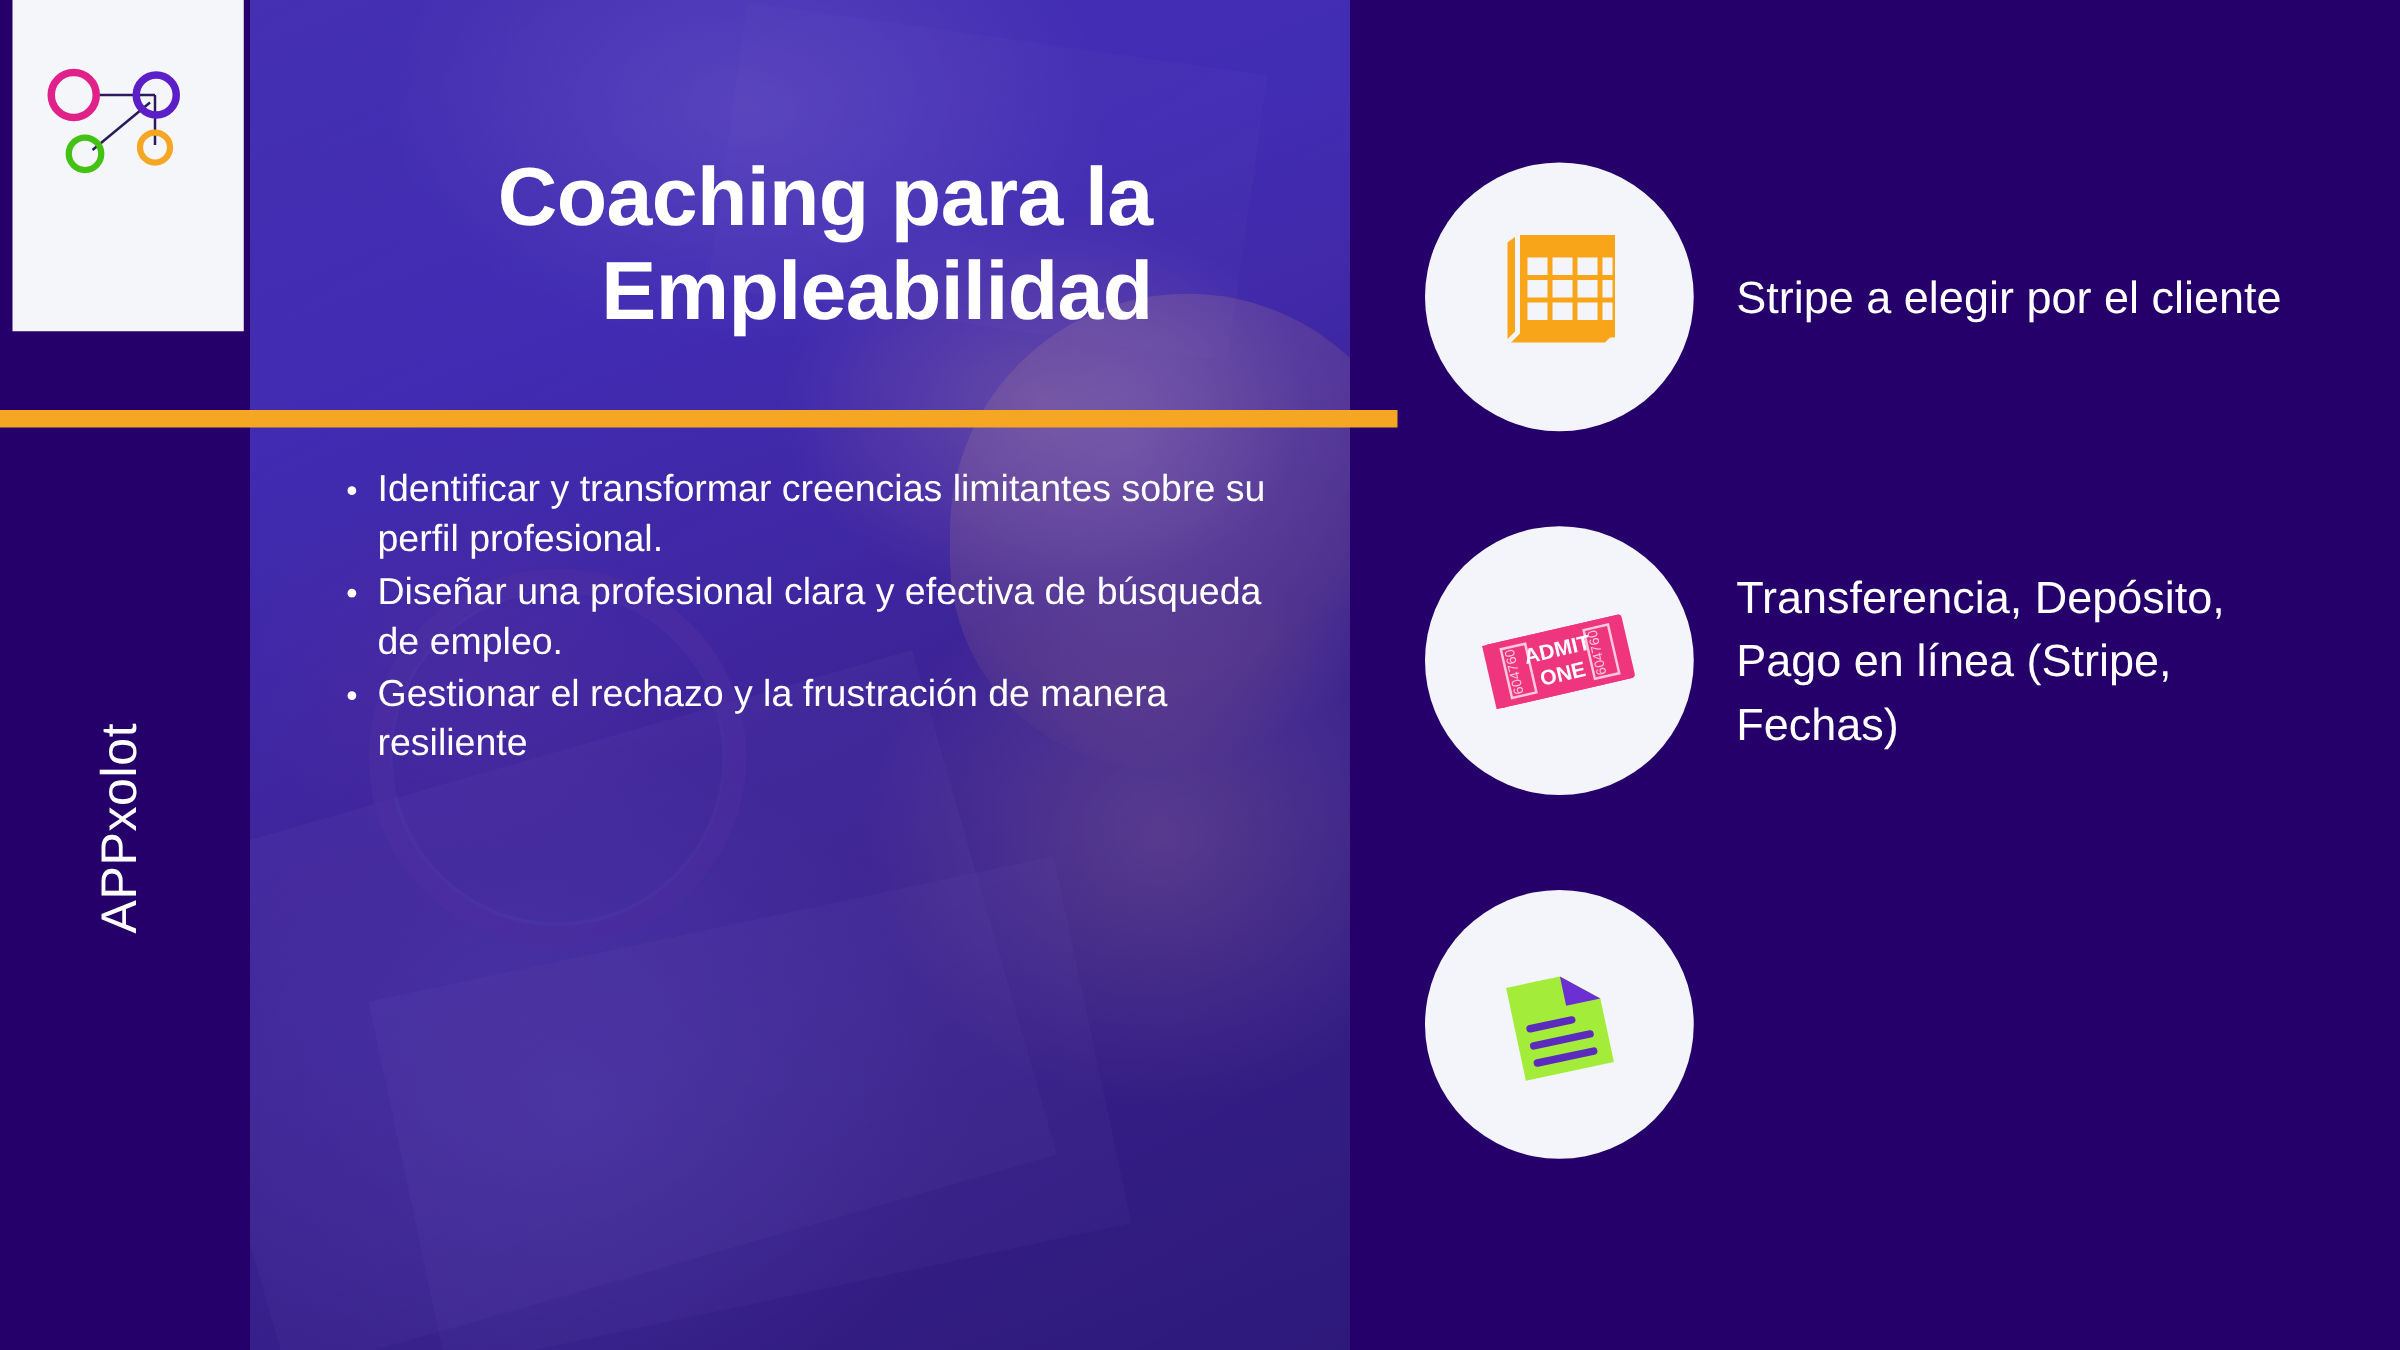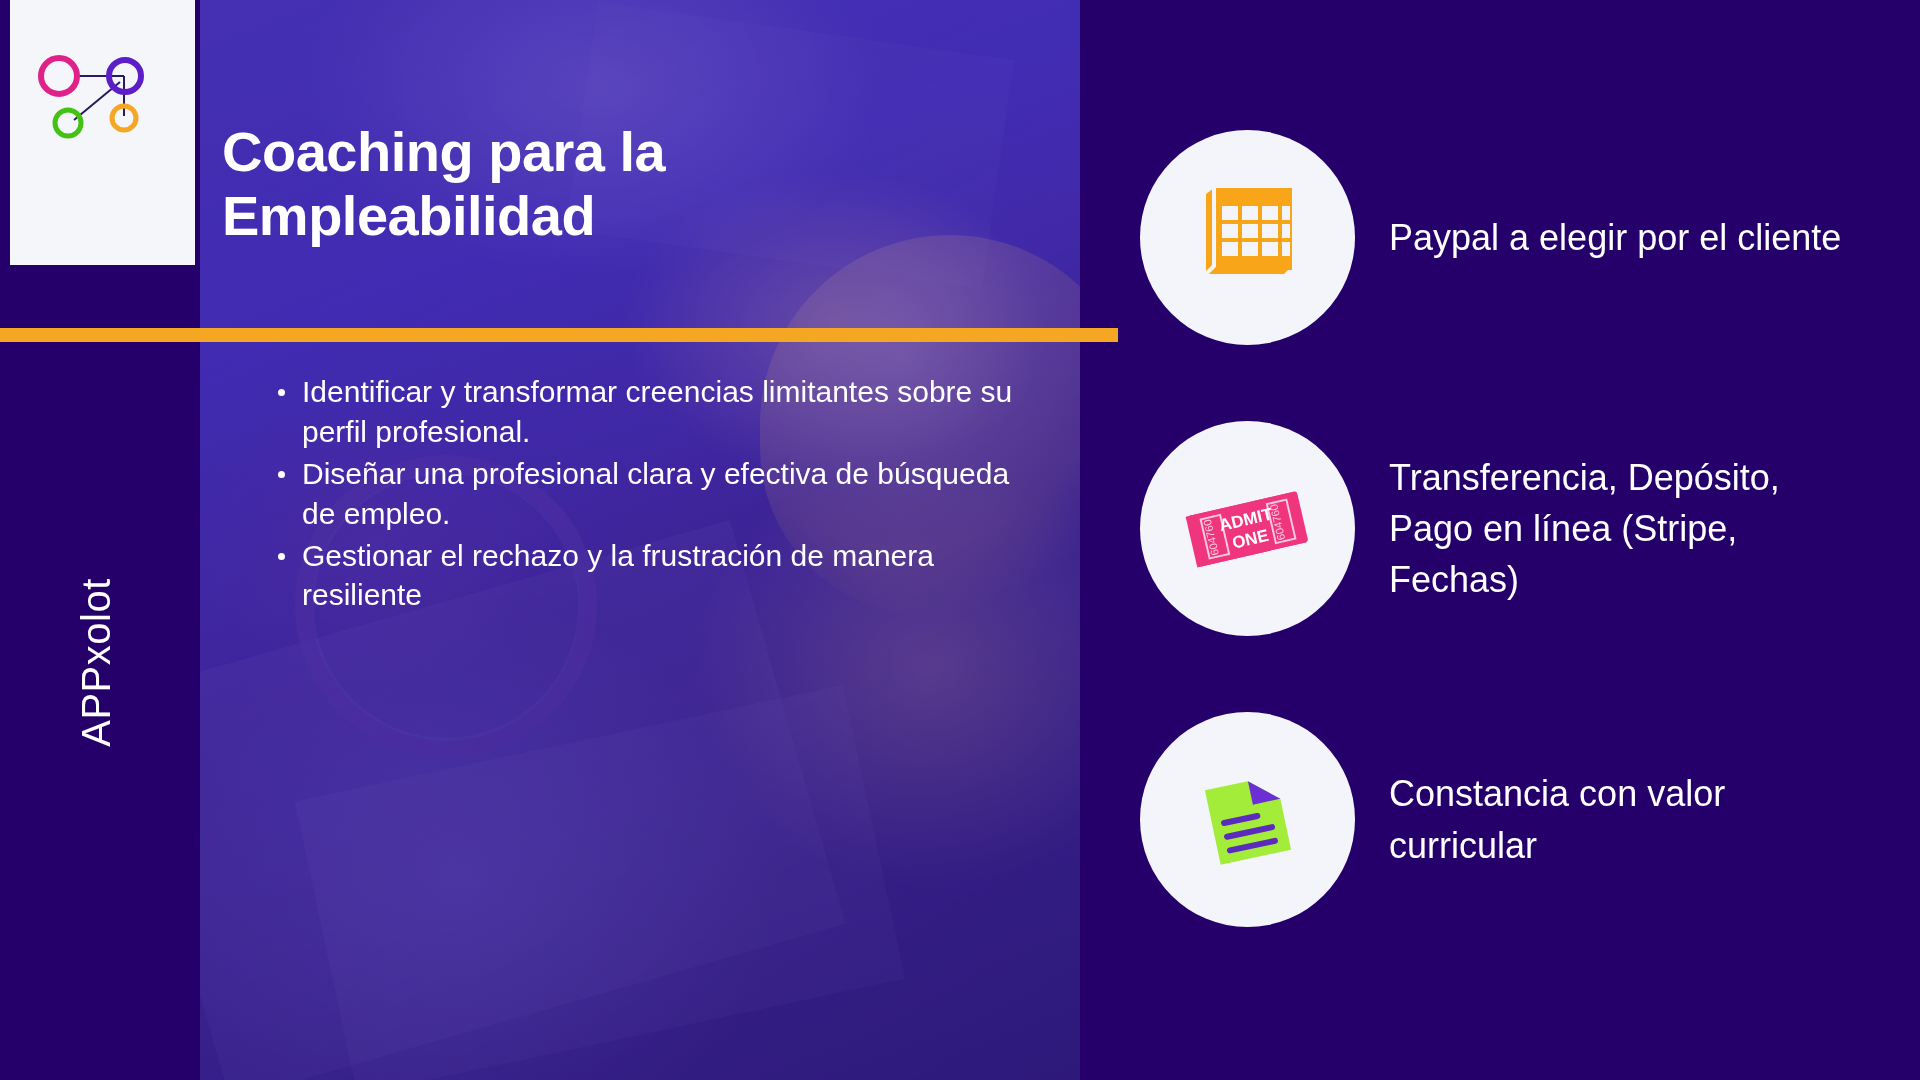--- a/index.html
+++ b/index.html
@@ -37,22 +37,22 @@
   .p1{left:-40px;top:600px;width:640px;height:420px;transform:rotate(-16deg);}
   .p2{left:120px;top:740px;width:560px;height:300px;transform:rotate(-12deg);}
   .p3{left:380px;top:30px;width:420px;height:230px;transform:rotate(8deg);background:rgba(255,255,255,.05);}
   .lens{position:absolute;left:95px;top:455px;width:270px;height:270px;border-radius:50%;
         border:16px solid rgba(120,75,175,.55);box-shadow:0 0 0 3px rgba(255,255,255,.07) inset;}
   .helmet{position:absolute;left:560px;top:235px;width:380px;height:380px;border-radius:50% 50% 44% 44%;
           background:radial-gradient(circle at 38% 32%, rgba(255,232,190,.55), rgba(240,190,130,.30) 55%, rgba(200,150,100,0) 75%);}
 
   
   .title{position:absolute;left:222px;top:120px;width:700px;z-index:30;
-    color:#ffffff;font-size:56px;line-height:1.14;font-weight:bold;letter-spacing:-0.5px;
-    font-family:"Liberation Sans",sans-serif;}
+    color:#ffffff;font-size:66px;line-height:1.14;font-weight:bold;letter-spacing:-0.5px;
+    font-family:"Liberation Sans",sans-serif;text-align:right;}
 
   
   .rule{position:absolute;left:0;top:328px;width:1118px;height:14px;background:#f5a623;z-index:35;}
 
   
   .bullets{position:absolute;left:272px;top:372px;width:760px;z-index:30;
     color:#ffffff;font-size:30px;line-height:1.33;list-style:none;margin:0;padding:0;}
   .bullets li{position:relative;padding-left:30px;margin:0 0 2px 0;}
   .bullets li::before{content:"";position:absolute;left:6px;top:17px;width:7px;height:7px;border-radius:50%;background:#ffffff;}
 
@@ -122,21 +122,21 @@
             <rect x="74" y="46" width="16" height="14"></rect>
               <rect x="94" y="46" width="8" height="14"></rect>
             <rect x="34" y="64" width="16" height="14"></rect>
               <rect x="54" y="64" width="16" height="14"></rect>
             <rect x="74" y="64" width="16" height="14"></rect>
               <rect x="94" y="64" width="8" height="14"></rect>
           </g>
           <path d="M30 82 Q34 92 46 92 L104 92 L104 82 Z" fill="#f9a51a"></path>
         </svg>
       </div>
-      <div class="feature-text">Paypal a elegir por el cliente</div>
+      <div class="feature-text">Stripe a elegir por el cliente</div>
     </div>
 
     <div class="feature">
       <div class="circle">
         <svg width="140" height="120" viewBox="0 0 140 120">
           <g transform="rotate(-13 70 60)">
             <path d="M16 34 h108 a0 0 0 0 1 0 0 v52 h-108 z" fill="#f0357f"></path>
             <path d="M16 34 l0 52" stroke="#f0357f" stroke-width="8"></path>
             <rect x="14" y="34" width="112" height="52" rx="3" fill="#f0357f"></rect>
             <rect x="26" y="40" width="20" height="40" fill="none" stroke="#fbc9dd" stroke-width="2"></rect>
@@ -158,17 +158,16 @@
             <path d="M24 22 H68 L96 46 V98 H24 Z" fill="#a4ec3a"></path>
             <path d="M68 22 L68 46 L96 46 Z" fill="#6b2fd4"></path>
             <g stroke="#5b2bbd" stroke-width="6" stroke-linecap="round">
               <line x1="36" y1="58" x2="70" y2="58"></line>
               <line x1="36" y1="72" x2="82" y2="72"></line>
               <line x1="36" y1="86" x2="82" y2="86"></line>
             </g>
           </g>
         </svg>
       </div>
-      <div class="feature-text">Constancia con valor curricular</div>
     </div>
 
   </div>
 </div>
 
 </body></html>

